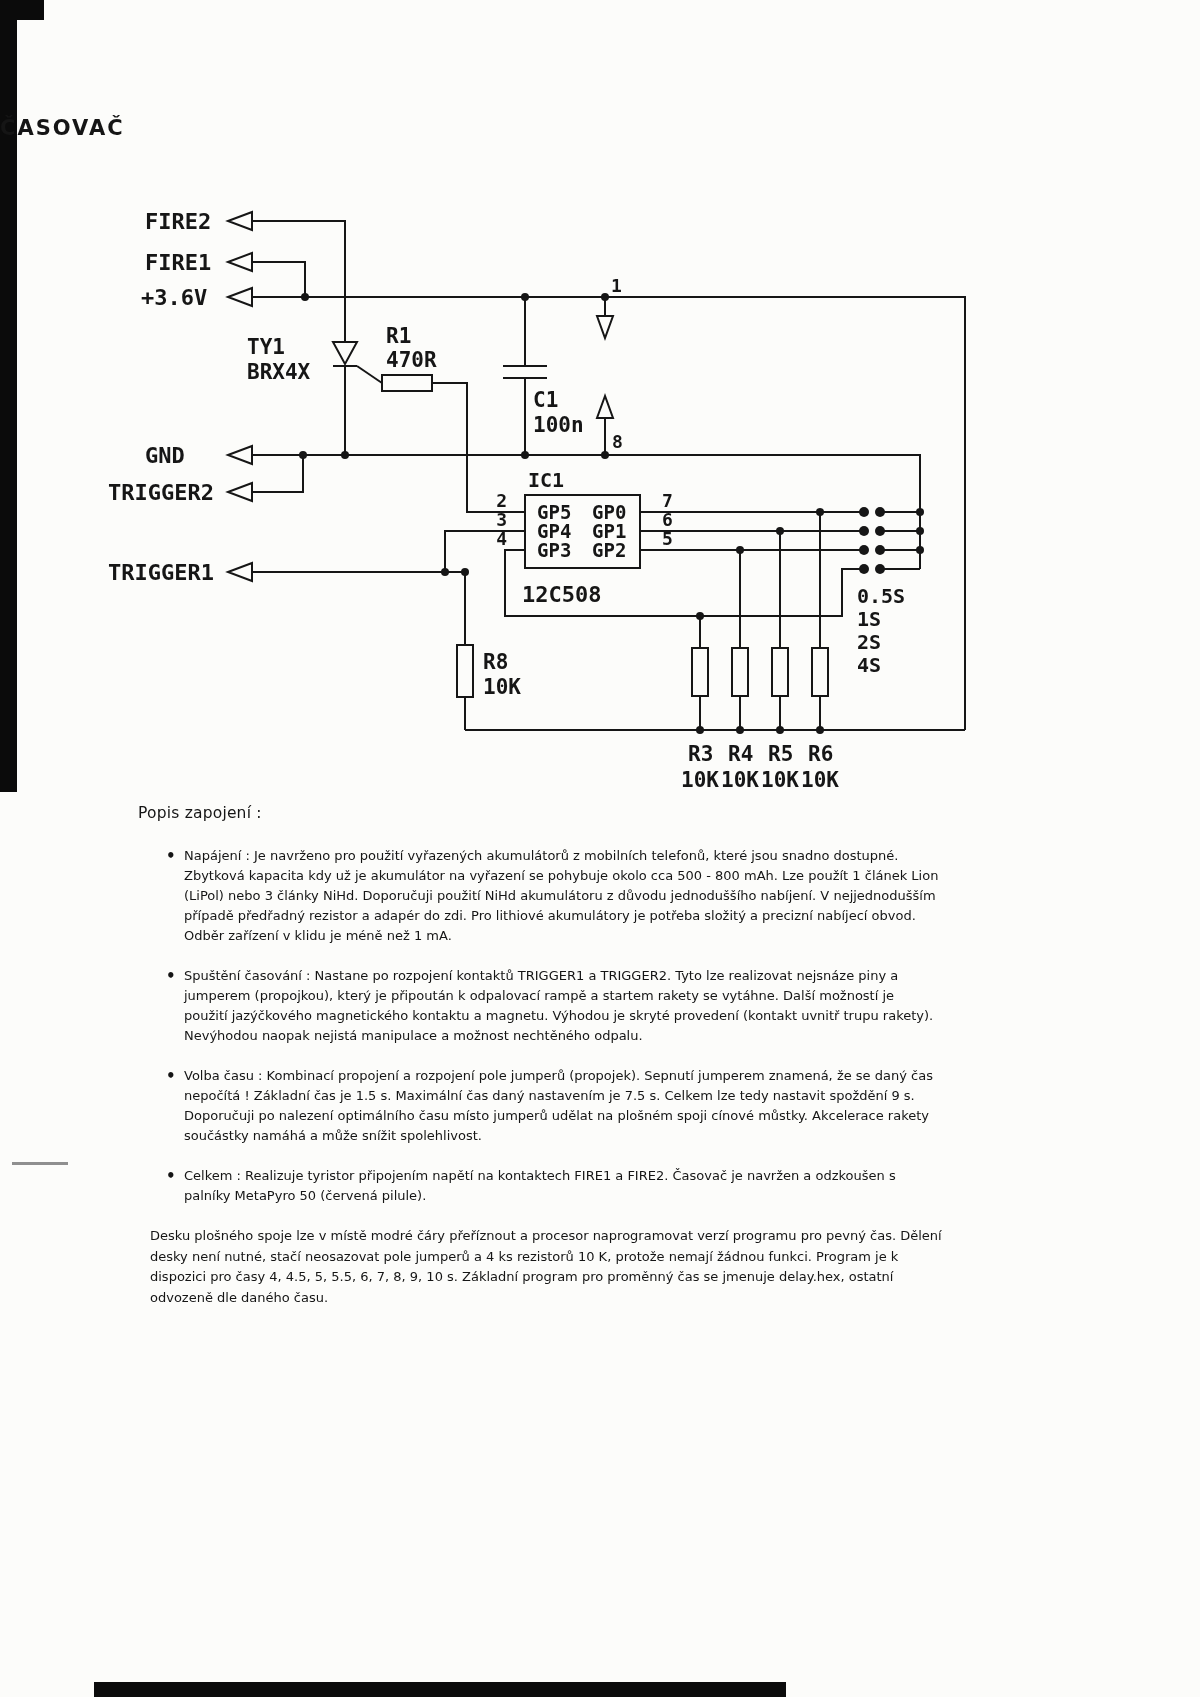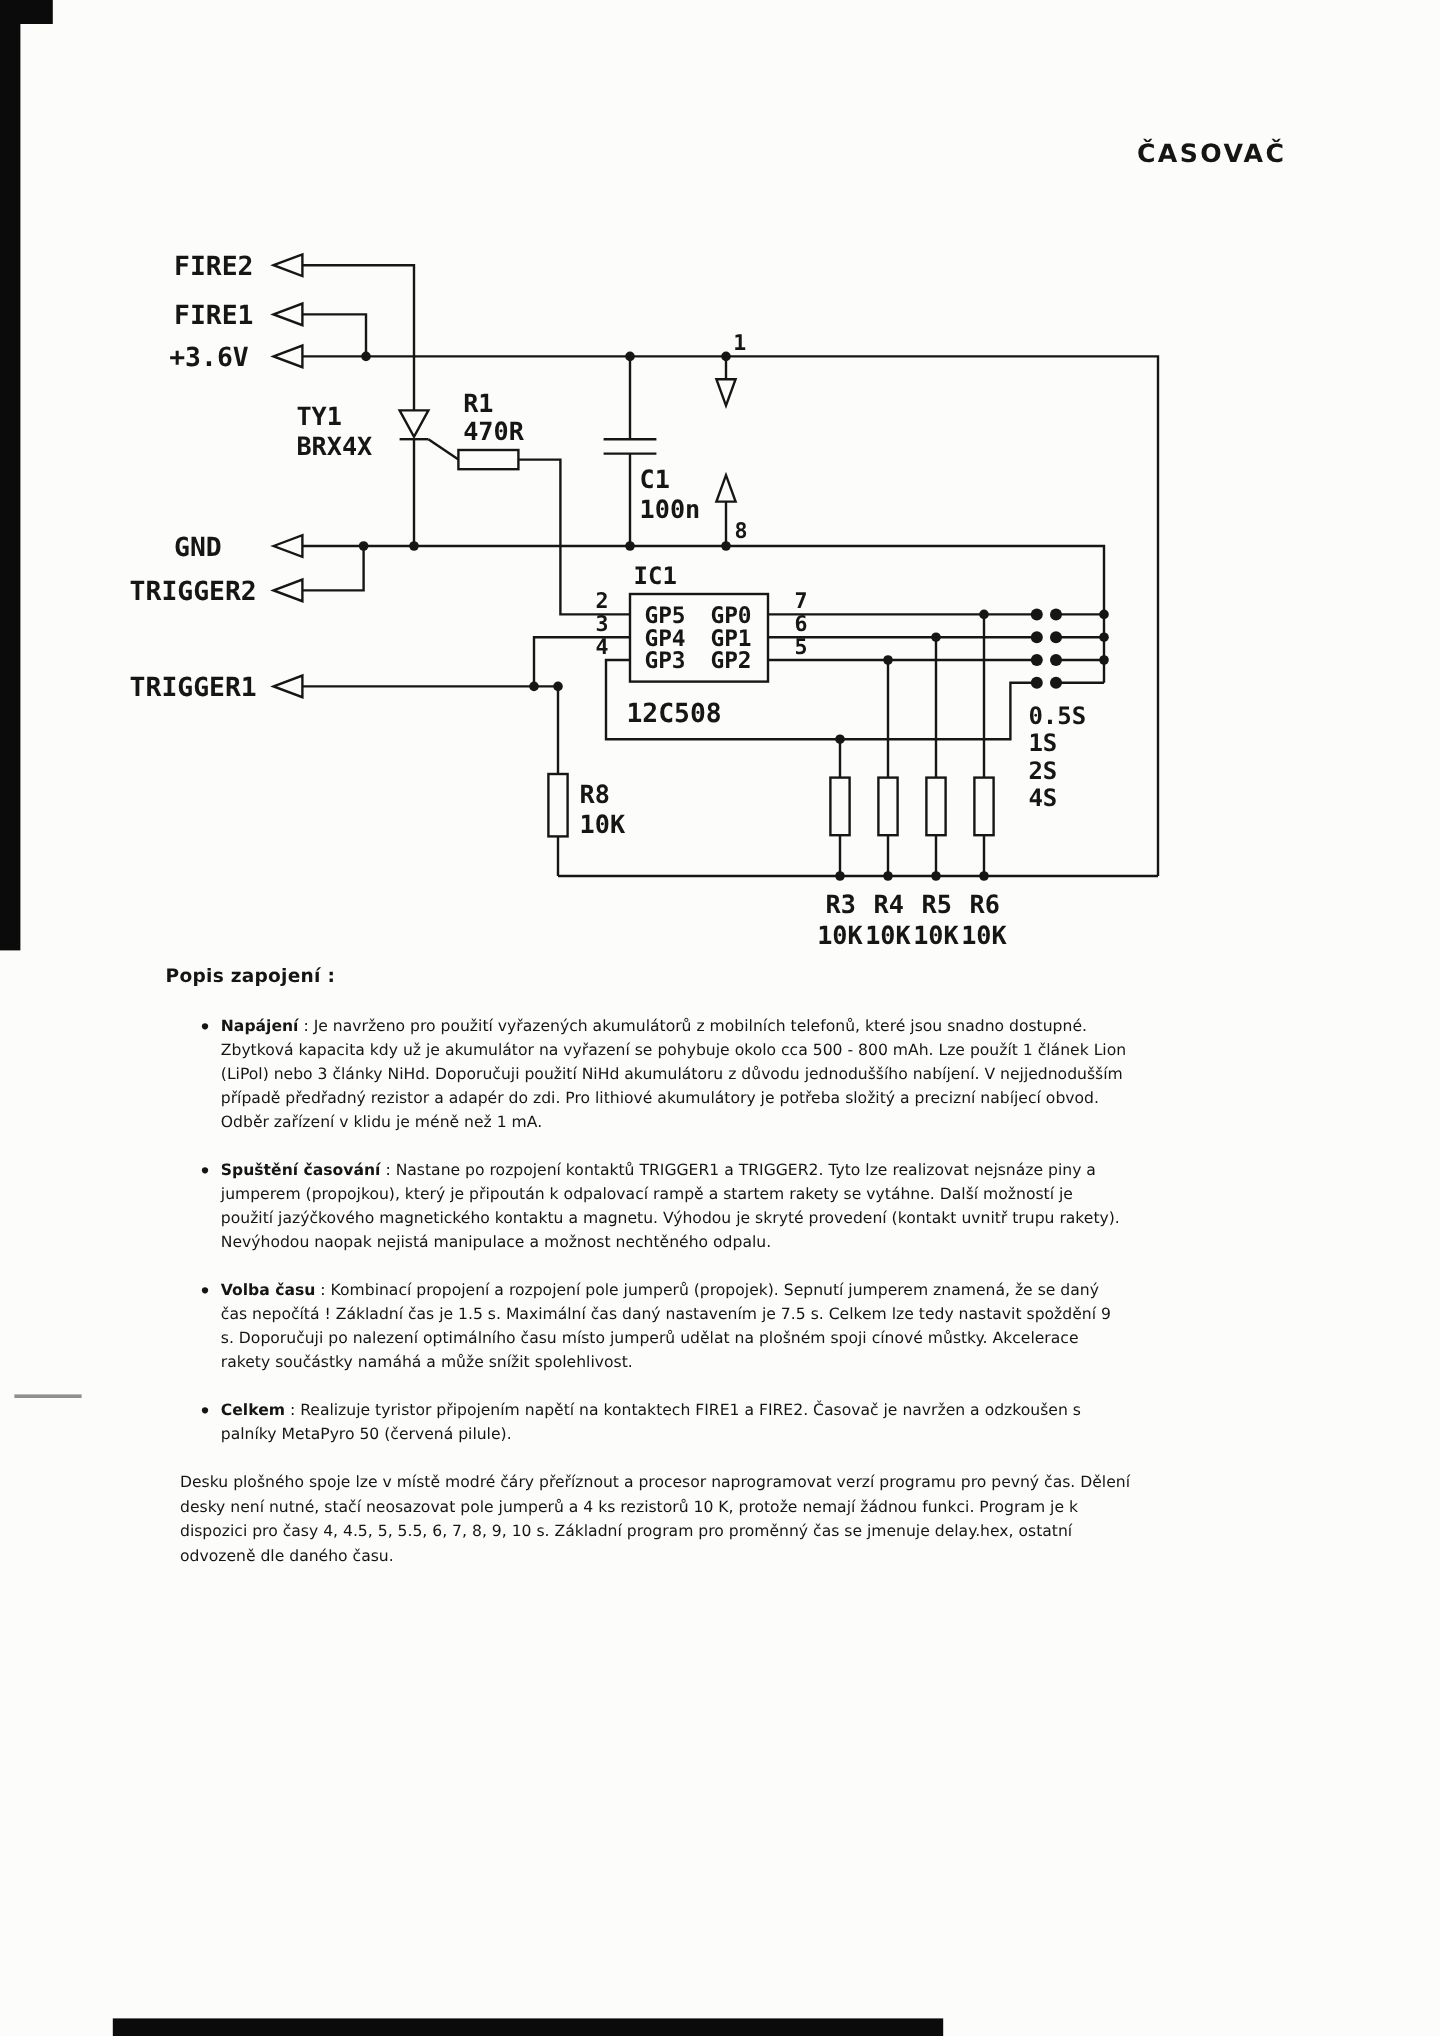--- a/index.html
+++ b/index.html
@@ -1,27 +1,27 @@
 <!DOCTYPE html>
 <html><head>
 <meta charset="utf-8">
 <style>
   html,body{margin:0;padding:0;background:#ffffff;}
   .page{position:relative;width:1200px;height:1697px;background:#fcfcfa;
         font-family:"DejaVu Sans",sans-serif;color:#151515;overflow:hidden;}
-  .title{position:absolute;top:116px;left:0;width:1072px;text-align:right;
+  .title{position:absolute;top:116px;left:0;width:1072px;text-align:left;
          font-size:21px;font-weight:bold;letter-spacing:2px;margin:0;}
   .schematic{position:absolute;top:0;left:0;}
   .textcol{position:absolute;left:138px;top:804px;width:810px;}
-  .sec-h{font-size:15.5px;font-weight:bold;margin:0 0 24px 0;letter-spacing:.2px;}
+  .sec-h{font-size:15.5px;font-weight:normal;margin:0 0 24px 0;letter-spacing:.2px;}
   .bullets{list-style:none;margin:0;padding:0;}
   .bullets li{display:flex;margin:0 0 20px 28px;}
   .dot{width:18px;font-size:15px;line-height:20px;font-weight:bold;}
   .bullets p{margin:0;width:756px;font-size:13px;line-height:20px;}
-  .bullets b{font-weight:bold;}
+  .bullets b{font-weight:normal;}
   .modif-h{margin-top:34px;margin-bottom:28px;}
   .modif-p{margin:12px;width:794px;font-size:13px;line-height:20.5px;}
   .artifact{position:absolute;background:#0b0b0b;}
   .strip-left{left:0;top:0;width:17px;height:792px;}
   .corner-blob{left:0;top:0;width:44px;height:20px;}
   .side-dash{left:12px;top:1162px;width:56px;height:3px;background:#8f8f8f;}
   .bottom-bar{left:94px;top:1682px;width:692px;height:15px;}
 </style>
 </head>
 <body>

